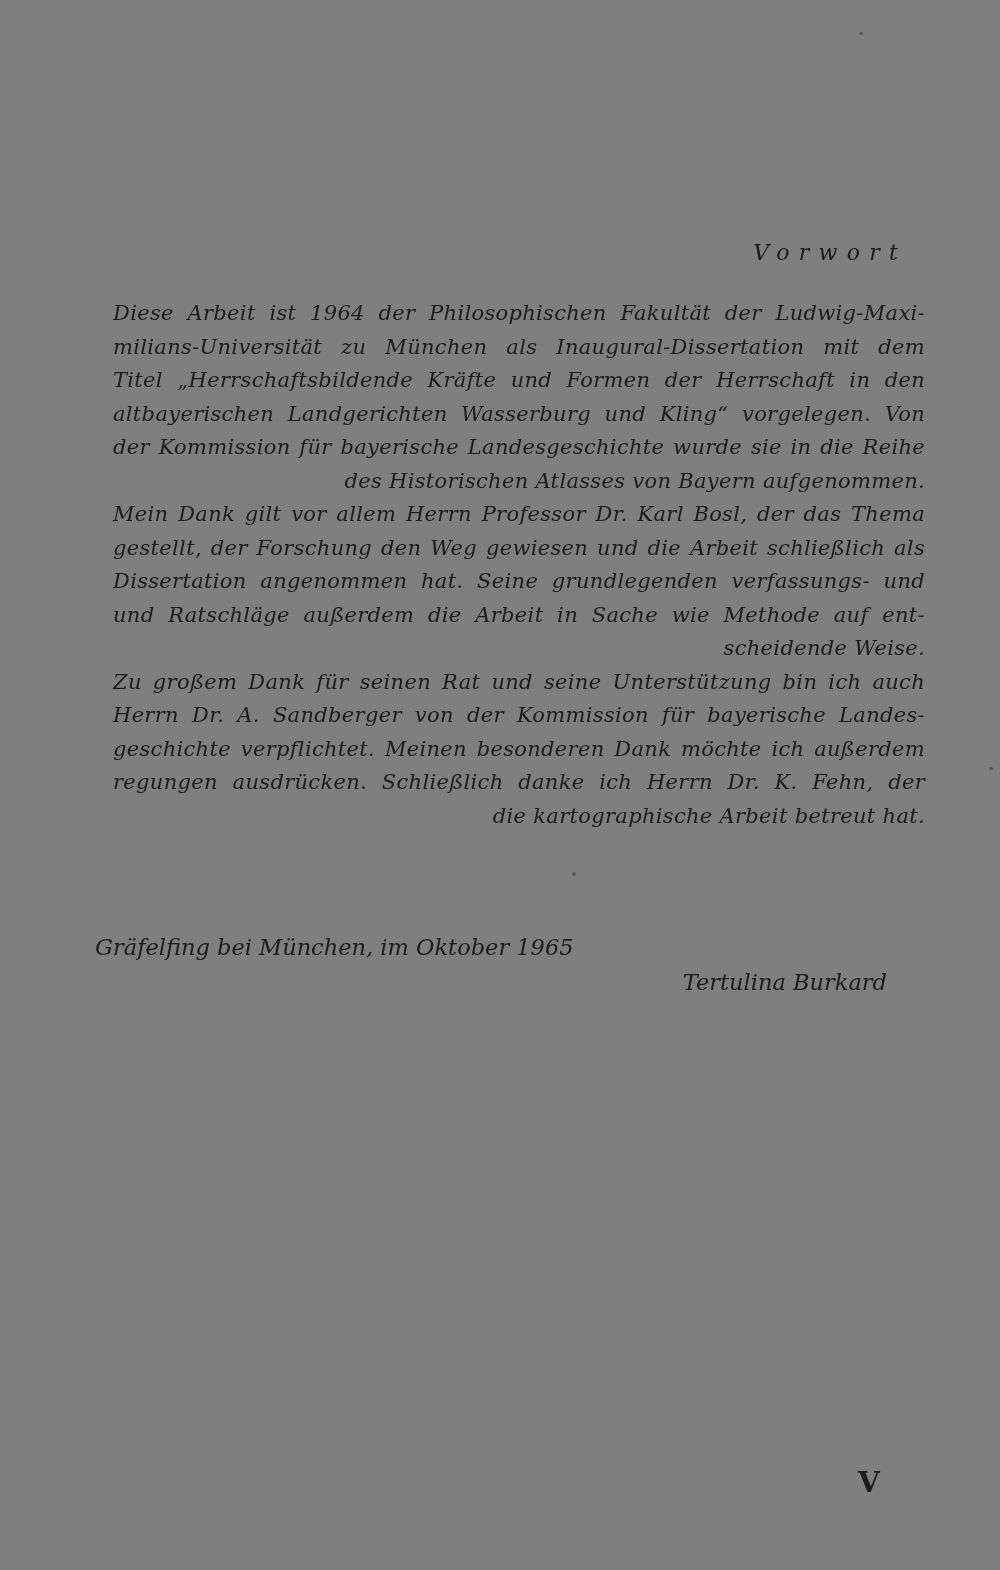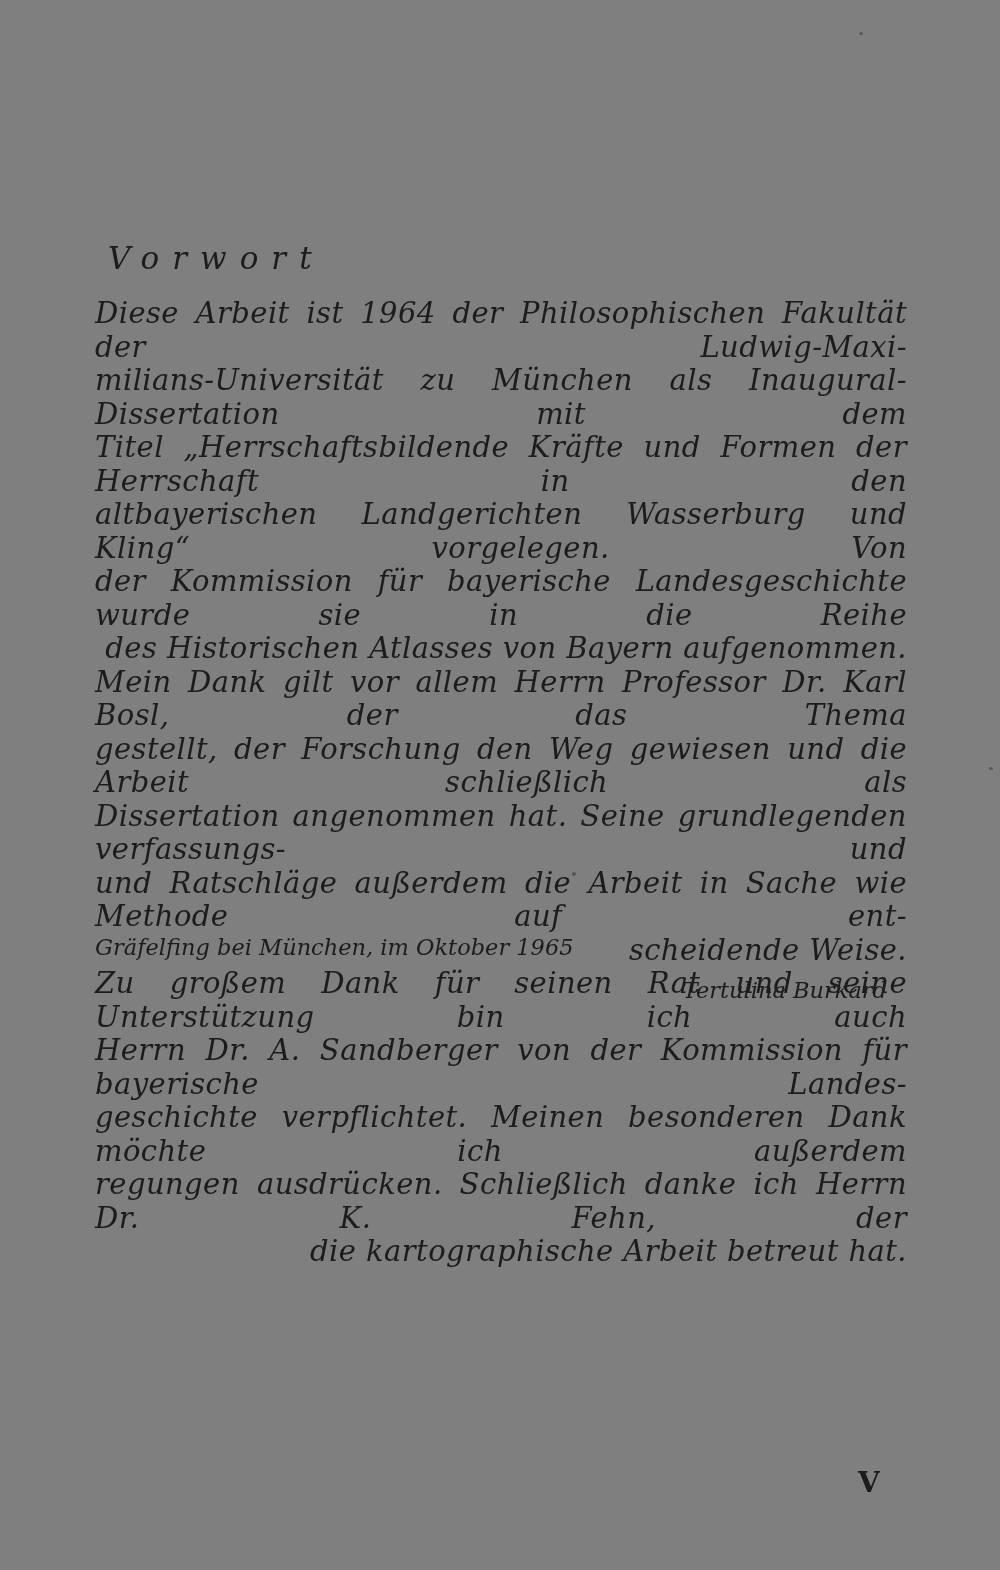--- a/index.html
+++ b/index.html
@@ -16,35 +16,35 @@
     overflow: hidden;
     font-family: "DejaVu Serif", "Liberation Serif", serif;
     color: var(--ink, #1c1c1c);
   }
   .title {
     position: absolute;
     top: 240px;
     left: 95px;
     width: 812px;
     margin: 0;
-    text-align: left;
+    text-align: right;
     font-style: italic;
     font-weight: 500;
-    font-size: 31px;
+    font-size: 22px;
     letter-spacing: 0.42em;
     text-indent: 0.42em; 
     color: var(--ink, #1c1c1c);
   }
   .body-text {
     position: absolute;
     top: 297px;
-    left: 95px;
+    left: 113px;
     width: 812px;
     font-style: italic;
-    font-size: 29px;
+    font-size: 21px;
     line-height: 33.5px;
     letter-spacing: 0.015em;
   }
   .line {
     white-space: nowrap;
     text-align: right;
   }
   .line.just {
     white-space: normal;
     text-align: justify;
@@ -57,21 +57,20 @@
     top: 930px;
     left: 95px;
     width: 812px;
     font-style: italic;
     font-size: 22.5px;
     line-height: 35px;
   }
   .signature {
     text-align: right;
     padding-right: 20px;
-    margin-top: 8px;
   }
   .page-number {
     position: absolute;
     top: 1466px;
     left: 858px;
     font-size: 28px;
     font-weight: 600;
     font-style: normal;
     letter-spacing: 1px;
   }

